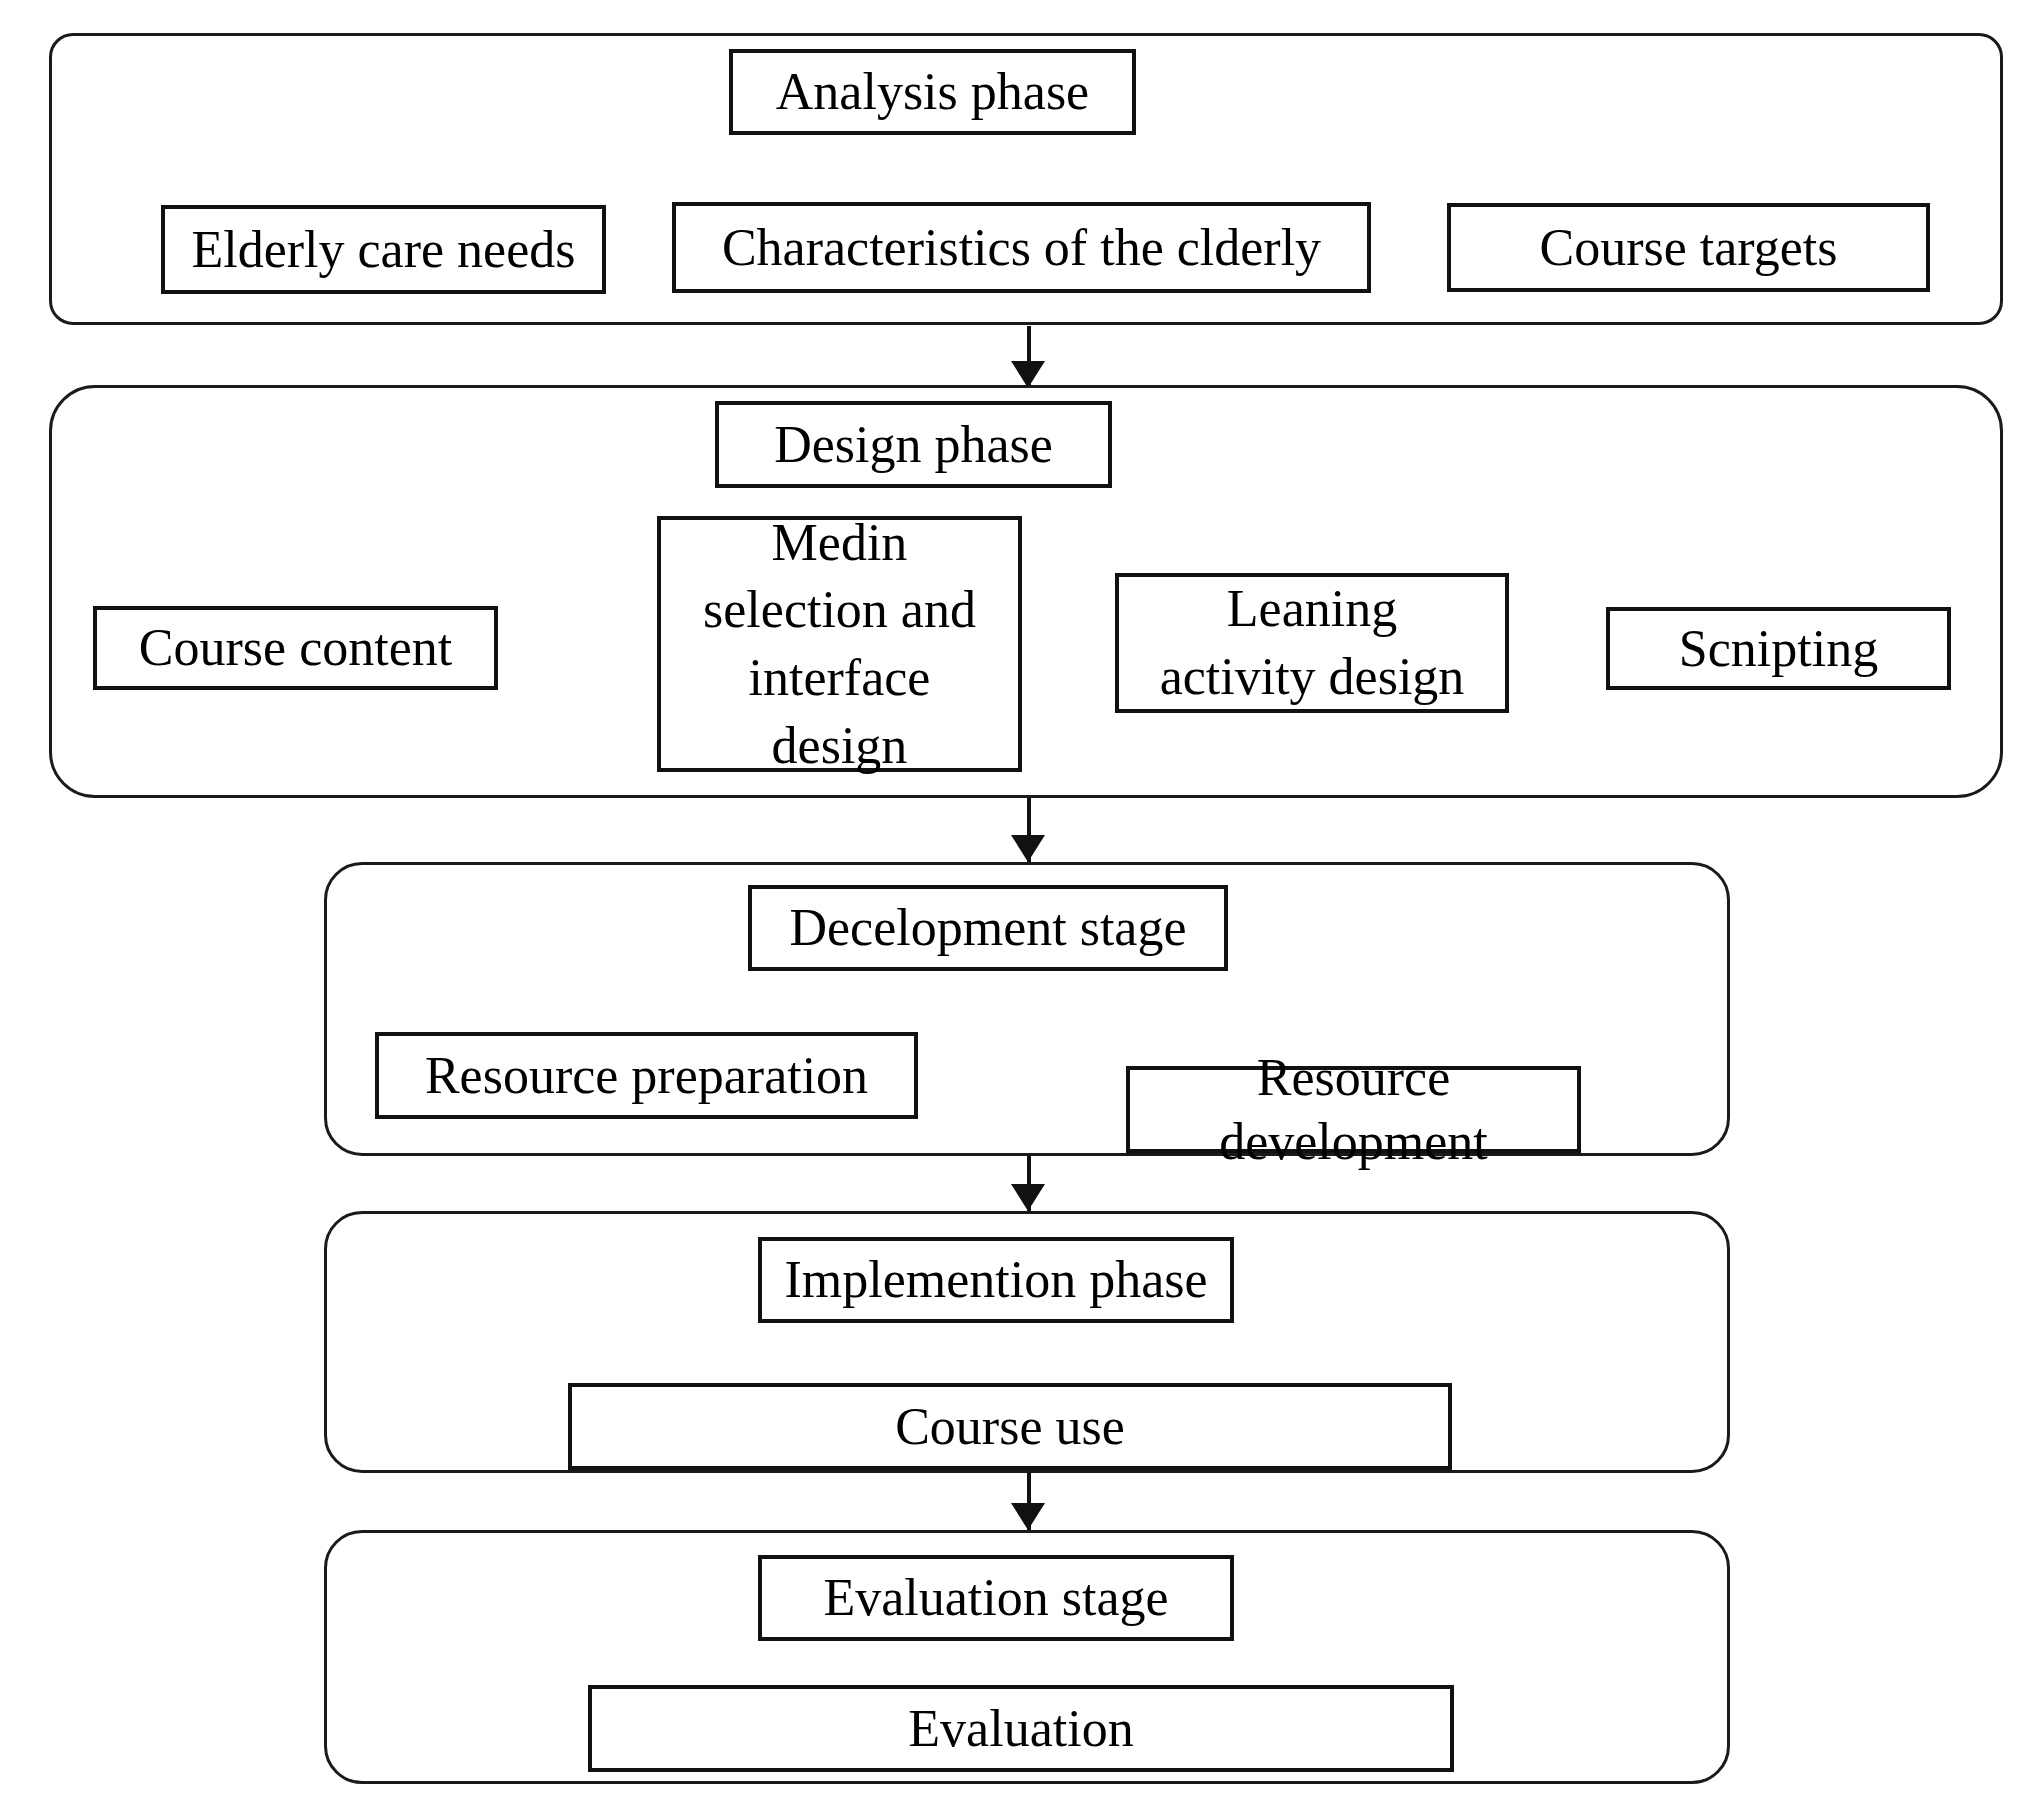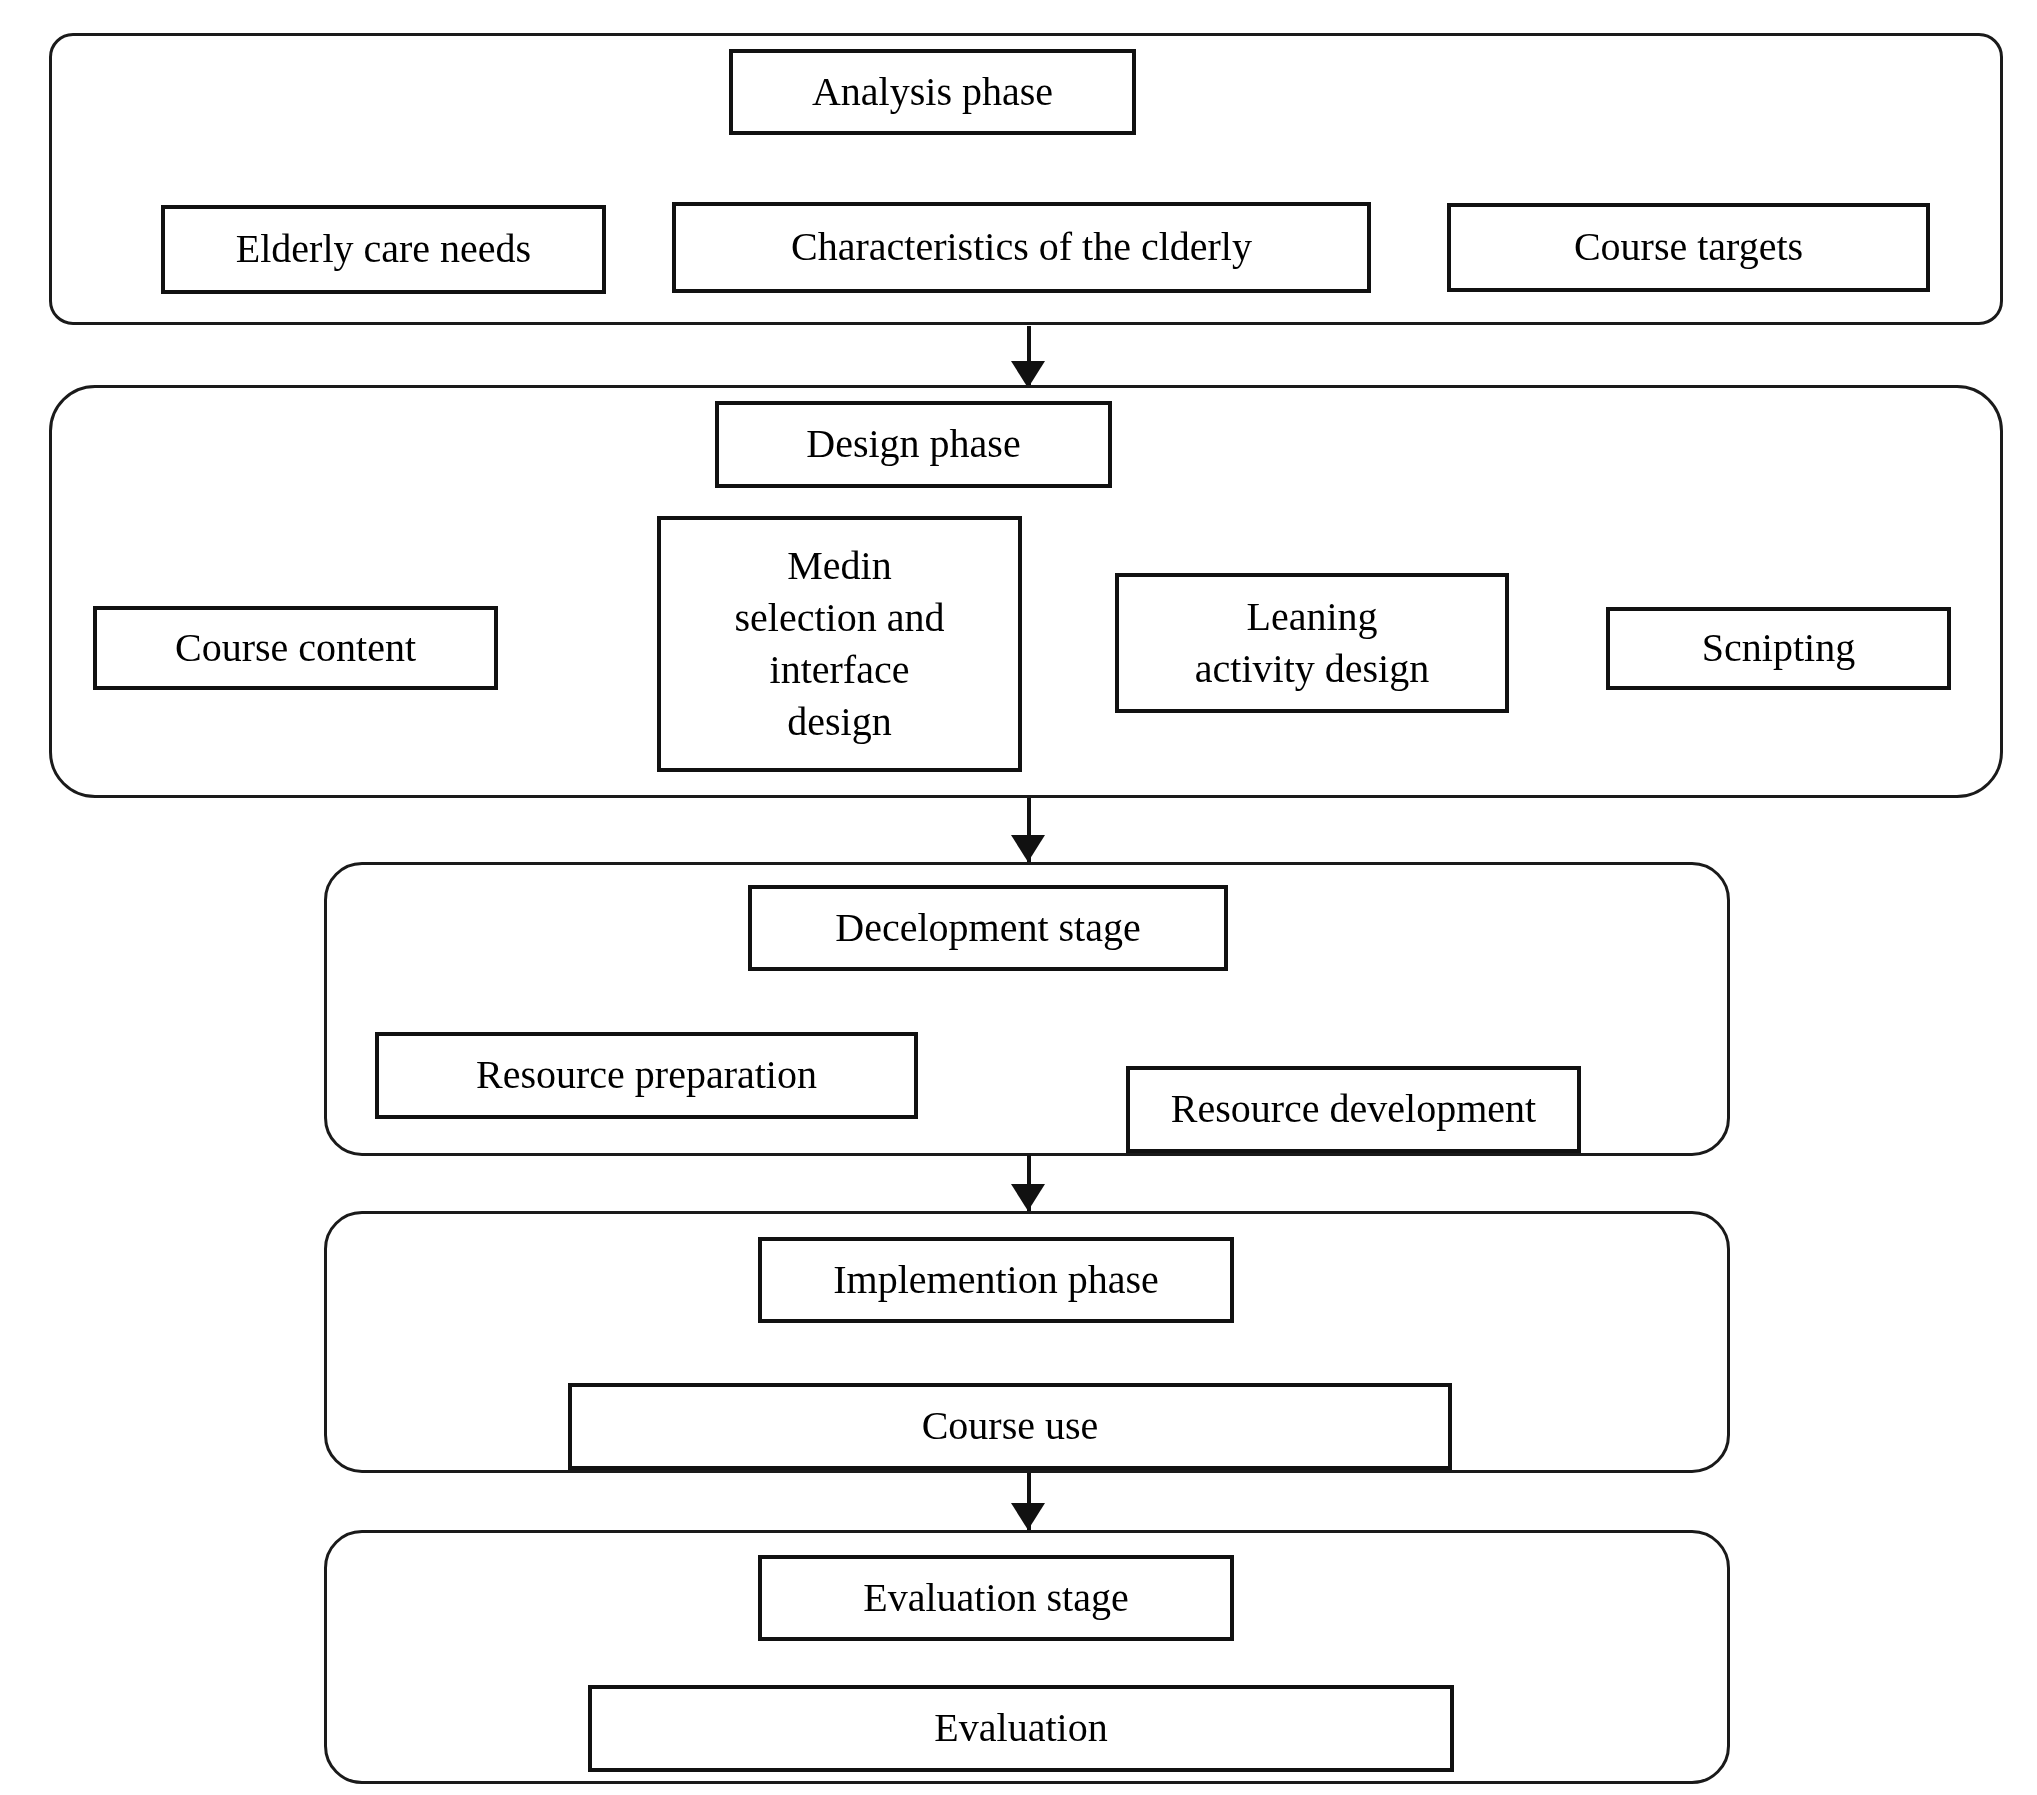--- a/index.html
+++ b/index.html
@@ -31,21 +31,21 @@
   .node {
     position: absolute;
     box-sizing: border-box;
     border: 4px solid #111111;
     background: #ffffff;
     display: flex;
     align-items: center;
     justify-content: center;
     text-align: center;
     line-height: 1.22;
-    font-size: 40px;
+    font-size: 52px;
     padding: 1.6px 8px;
     white-space: pre-line;
   }
   .node.tall {
     line-height: 1.30;
   }
 
   
   .connector {
     position: absolute;

